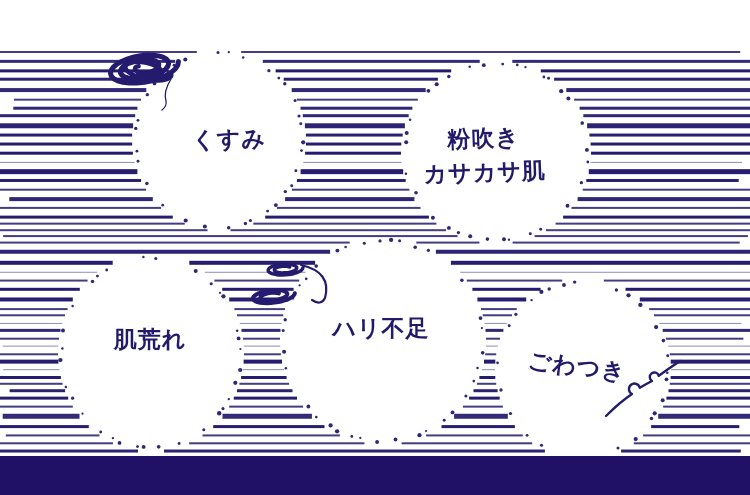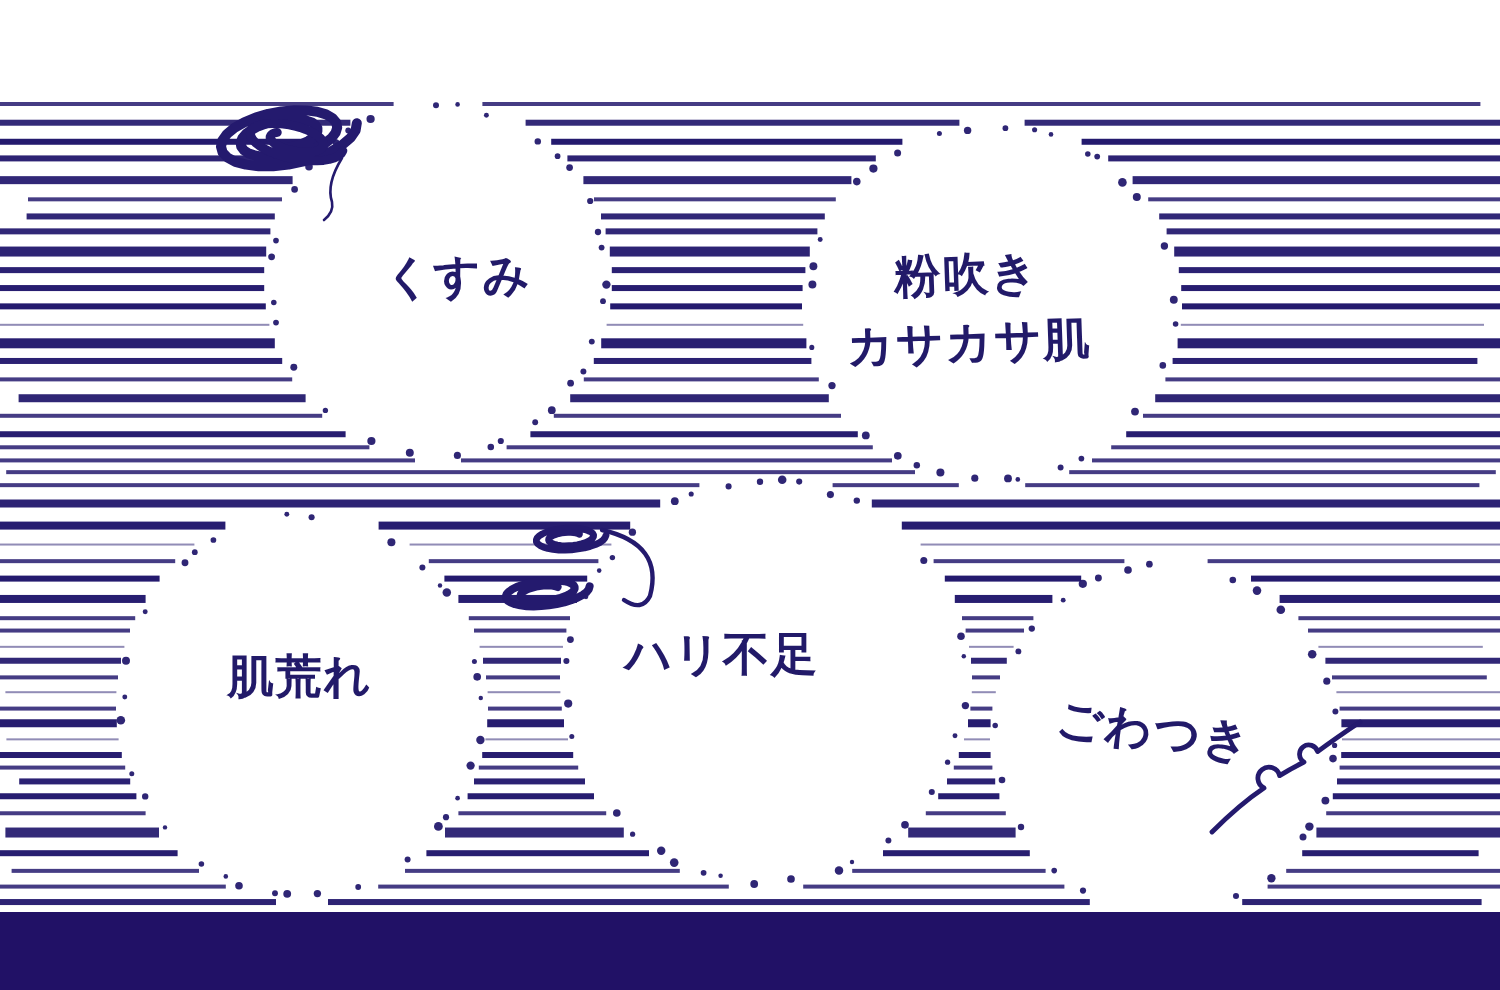--- a/index.html
+++ b/index.html
@@ -379,18 +379,18 @@
       </g>
   </svg>
 
   <div class="bubble-label" style="left:229px;top:139px;--rot:-1deg">くすみ</div>
 
   <div class="bubble-label" style="left:484px;top:155px;--rot:-2deg">粉吹き
 カサカサ肌</div>
 
   <div class="bubble-label" style="left:150px;top:339px;--rot:0deg">肌荒れ</div>
 
-  <div class="bubble-label" style="left:361px;top:328px;--rot:0deg">ハリ不足</div>
+  <div class="bubble-label" style="left:381px;top:328px;--rot:0deg">ハリ不足</div>
 
   <div class="bubble-label" style="left:577px;top:366px;--rot:7deg">ごわつき</div>
 
   <div class="bottom-bar"></div>
 </div>
 
 </body></html>

